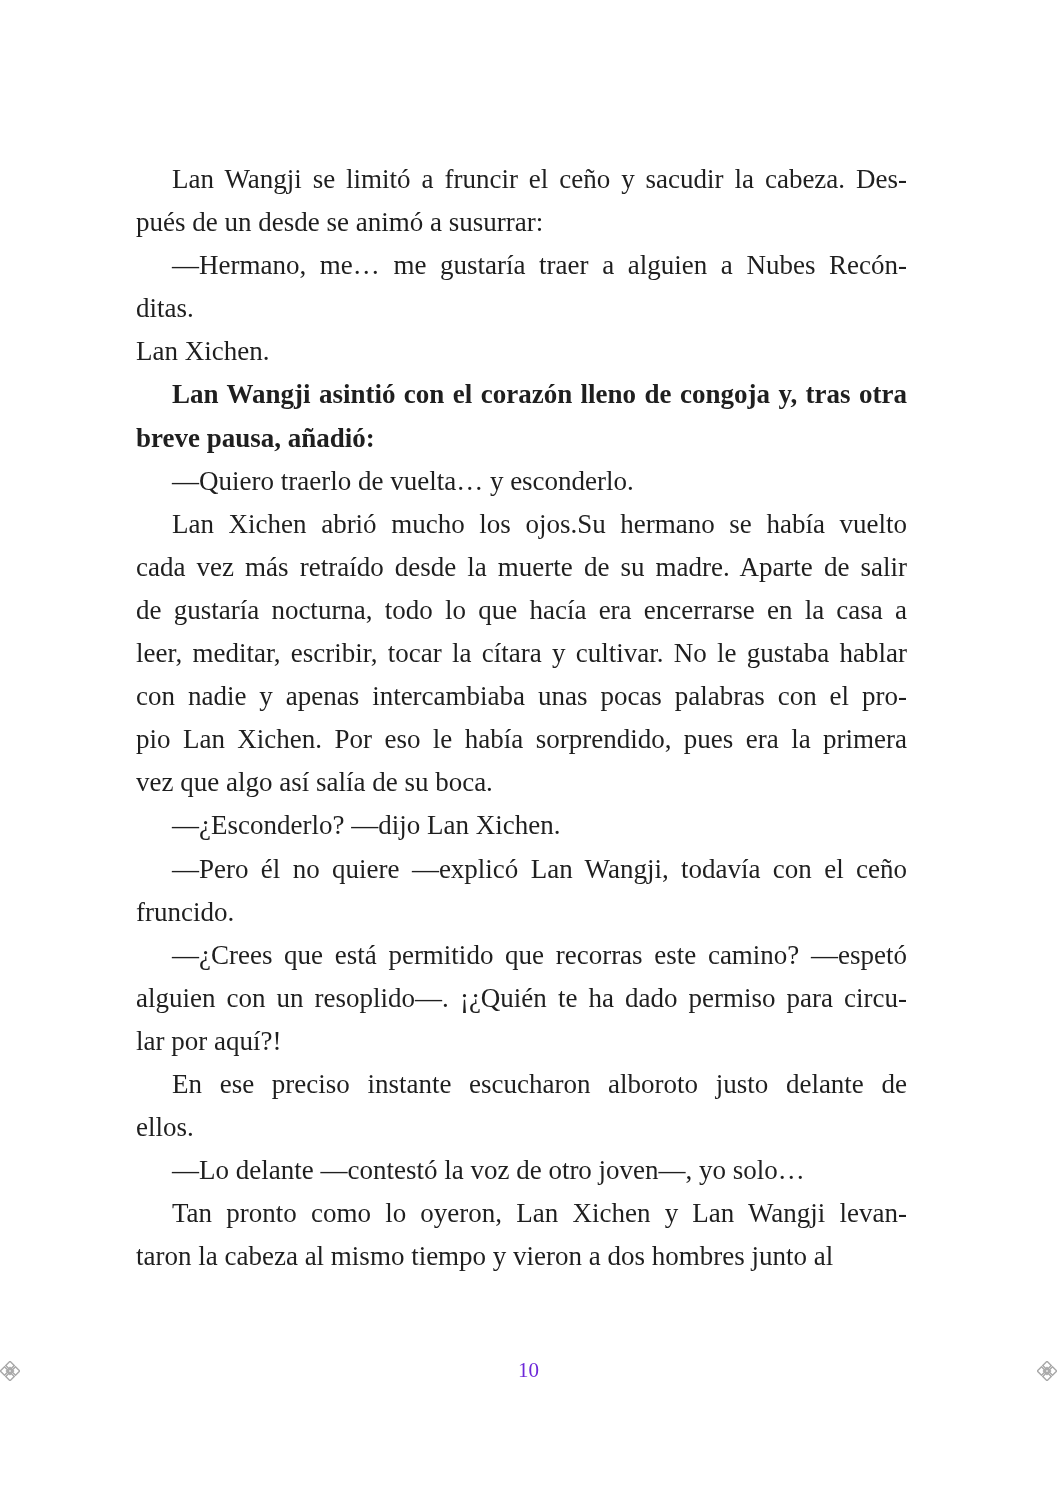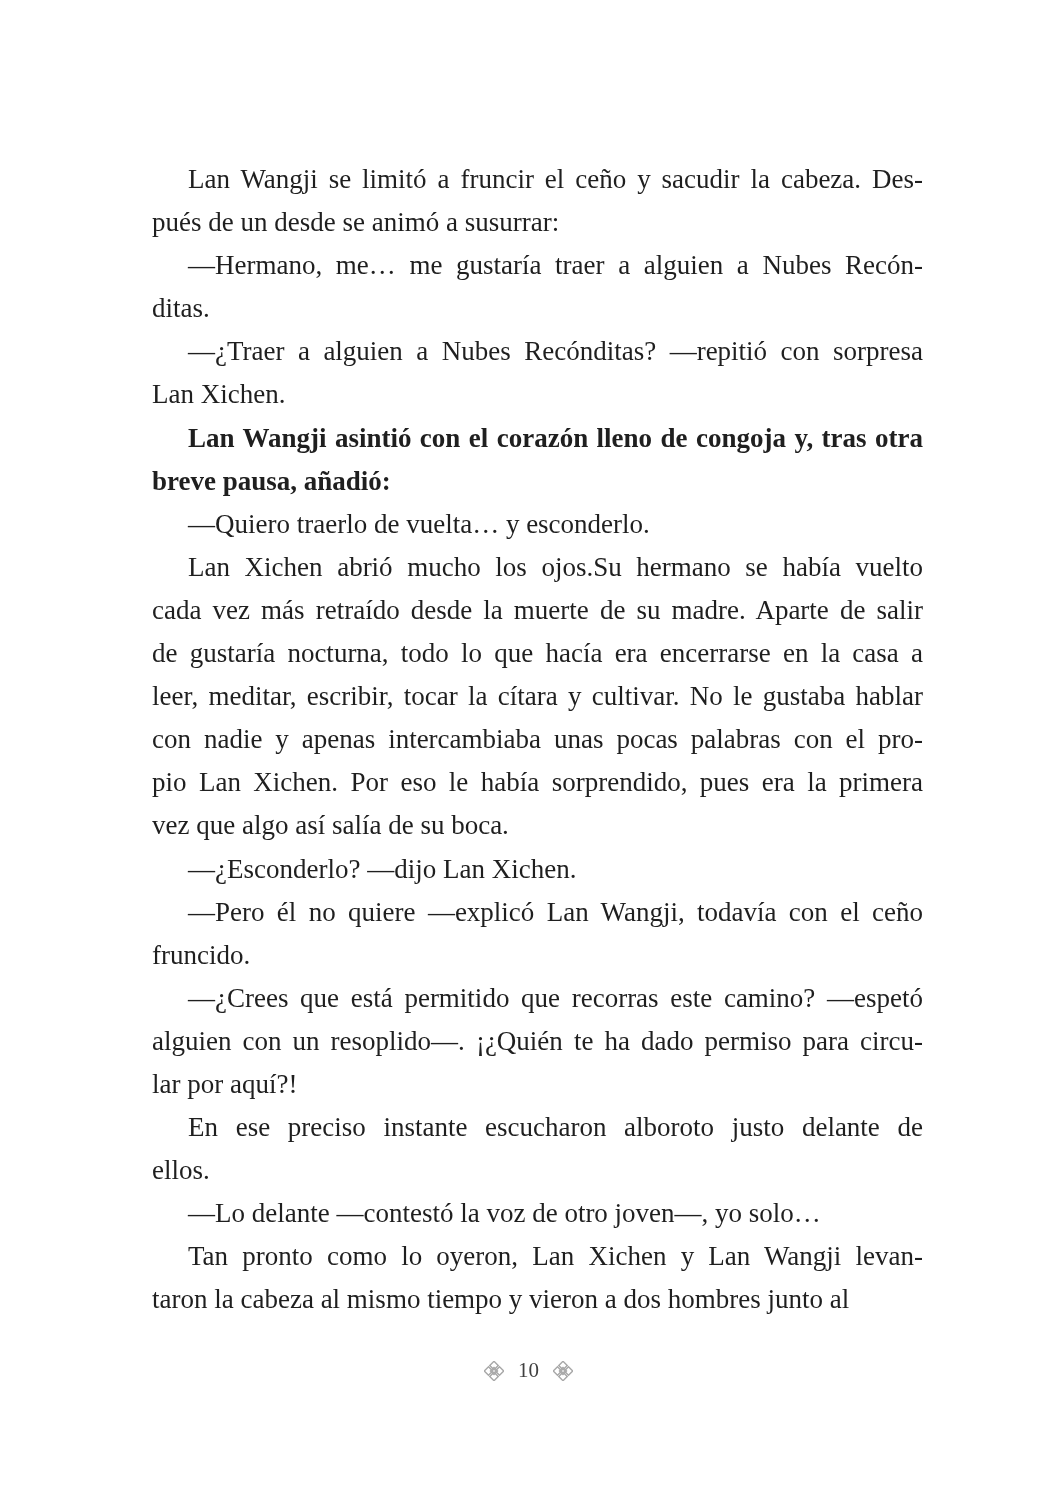--- a/index.html
+++ b/index.html
@@ -10,21 +10,21 @@
     body {
       width: 1057px;
       height: 1500px;
       position: relative;
       overflow: hidden;
       font-family: "Liberation Serif", "DejaVu Serif", serif;
       color: #1f1f1f;
     }
     .page-text {
       position: absolute;
-      left: 152px;
+      left: 136px;
       top: 158px;
       width: 771px;
       font-size: 27px;
       line-height: 43.1px;
     }
     .para {
       margin: 0;
       text-indent: 36px;
       text-align: justify;
       text-align-last: left;
@@ -43,24 +43,24 @@
     }
     .para .ln:not(.first) {
       text-indent: 0;
     }
     .folio {
       position: absolute;
       top: 1358px;
       left: 0;
       width: 1057px;
       display: flex;
-      justify-content: center;
+      justify-content: space-between;
       align-items: center;
       gap: 14px;
-      color: #404040;
+      color: #6d28d9;
       font-size: 21px;
     }
     .ornament {
       width: 20px;
       height: 20px;
       display: inline-block;
     }
     .ornament svg {
       display: block;
     }
@@ -71,21 +71,20 @@
 <div class="page-text" id="body-text">
     <p class="para" style="text-indent: 0px;">
       <span class="ln first">Lan Wangji se limitó a fruncir el ceño y sacudir la cabeza. Des-</span>
       <span class="ln last">pués de un desde se animó a susurrar:</span>
     </p>
     <p class="para" style="text-indent: 0px;">
       <span class="ln first">—Hermano, me… me gustaría traer a alguien a Nubes Recón-</span>
       <span class="ln last">ditas.</span>
     </p>
     <p class="para" style="text-indent: 0px;">
-      <span class="ln first">—¿Traer a alguien a Nubes Recónditas? —repitió con sorpresa</span>
       <span class="ln last">Lan Xichen.</span>
     </p>
     <p class="para" style="text-indent: 0px; font-weight: bold;">
       <span class="ln first">Lan Wangji asintió con el corazón lleno de congoja y, tras otra</span>
       <span class="ln last">breve pausa, añadió:</span>
     </p>
     <p class="para" style="text-indent: 0px;">
       <span class="ln first last">—Quiero traerlo de vuelta… y esconderlo.</span>
     </p>
     <p class="para" style="text-indent: 0px;">

